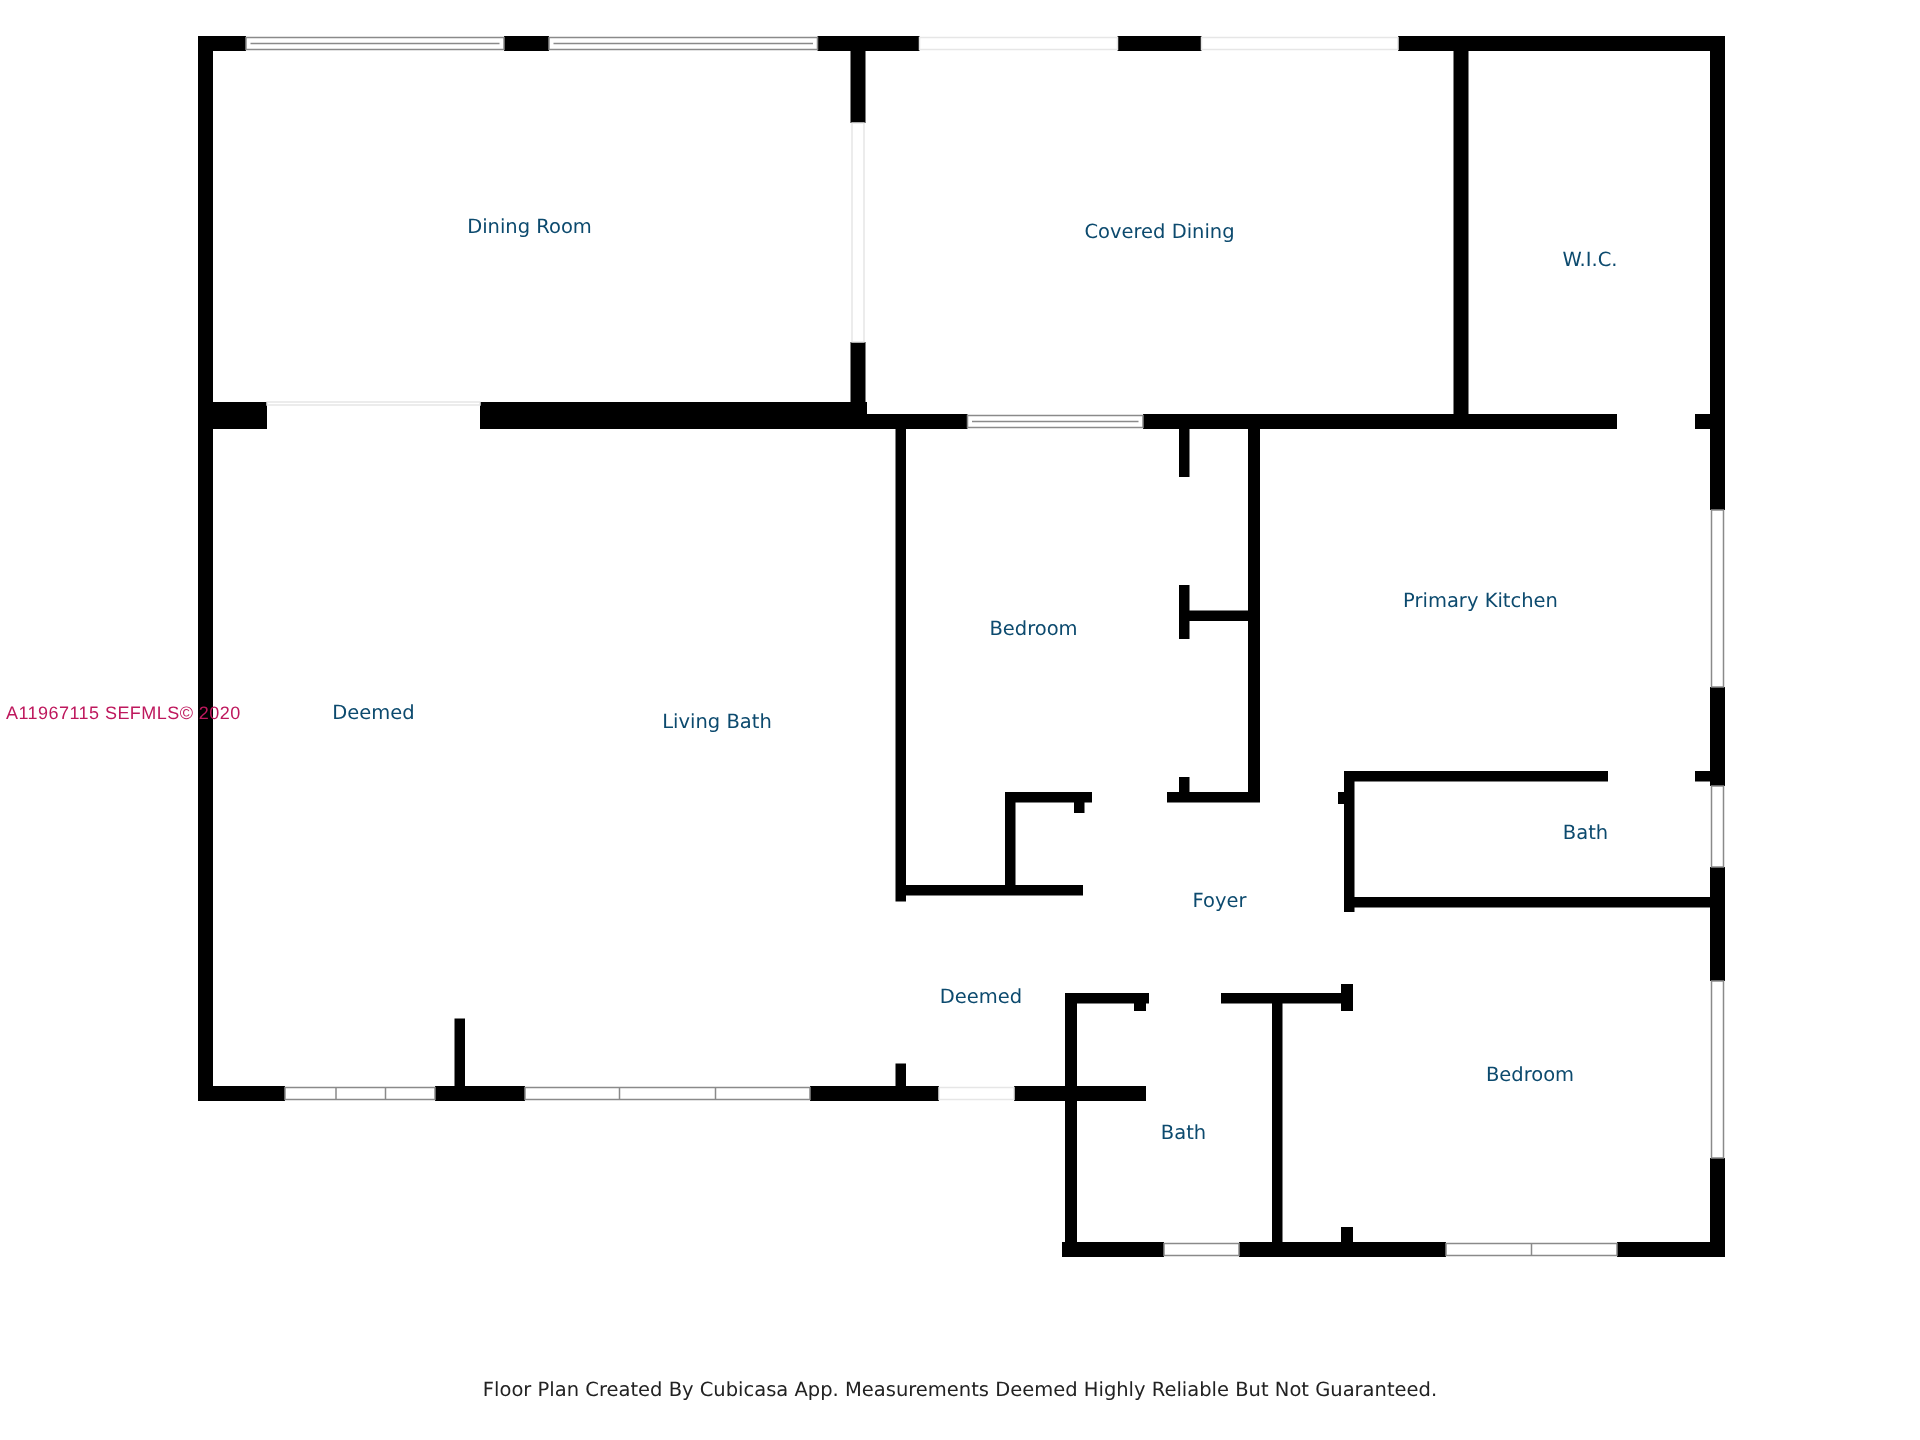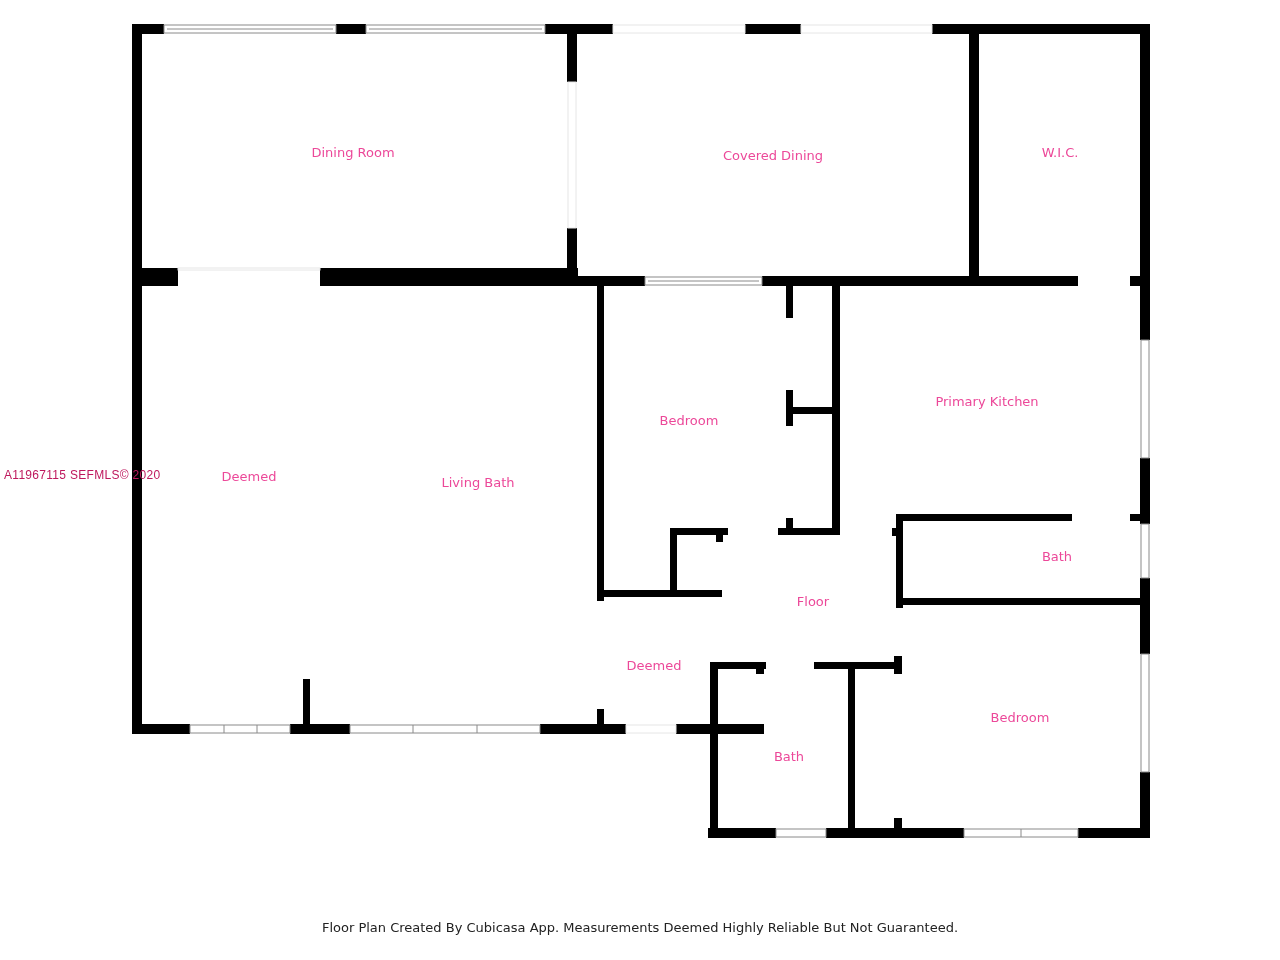--- a/index.html
+++ b/index.html
@@ -2,21 +2,21 @@
 <html><head>
 <meta charset="utf-8">
 <style>
   html, body { margin: 0; padding: 0; background: #ffffff; }
   body { width: 1280px; height: 960px; position: relative; overflow: hidden;
          font-family: "DejaVu Sans", "Liberation Sans", sans-serif; }
   #plan { position: absolute; left: 0; top: 0; width: 1280px; height: 960px; }
   .wall { fill: #000000; }
   .win  { fill: #ffffff; stroke: #8a8a8a; stroke-width: 1; }
   .door { fill: #ffffff; stroke: #e6e6e6; stroke-width: 1; }
-  .label { position: absolute; font-size: 13px; color: #ec4899; white-space: nowrap;
+  .label { position: absolute; font-size: 13px; color: #0c4a6e; white-space: nowrap;
            transform: translate(-50%, -50%); }
   .watermark { position: absolute; left: 4px; top: 468px; font-size: 12px;
                color: #be185d; font-family: "Liberation Sans", sans-serif;
                letter-spacing: 0.3px; white-space: nowrap; text-align: right; }
   .footer { position: absolute; left: 640px; top: 927px; transform: translate(-50%, -50%);
             font-size: 13px; color: #222222; white-space: nowrap; }
 </style>
 </head>
 <body>
 
@@ -114,24 +114,24 @@
     <rect class="door" x="568" y="82" width="8" height="146"></rect>
     <rect class="door" x="178" y="268" width="142" height="2"></rect>
     <rect class="door" x="626" y="725" width="50" height="8"></rect>
   </g>
 </svg>
 
 <div class="watermark">A11967115  SEFMLS© 2020</div>
 
 <div class="label" style="left:353px;top:152px">Dining Room</div>
 <div class="label" style="left:773px;top:155px">Covered Dining</div>
-<div class="label" style="left:1060px;top:152px">W.I.C.</div>
+<div class="label" style="left:1060px;top:174px">W.I.C.</div>
 <div class="label" style="left:689px;top:420px">Bedroom</div>
 <div class="label" style="left:987px;top:401px">Primary Kitchen</div>
 <div class="label" style="left:249px;top:476px">Deemed</div>
 <div class="label" style="left:478px;top:482px">Living Bath</div>
 <div class="label" style="left:1057px;top:556px">Bath</div>
-<div class="label" style="left:813px;top:601px">Floor</div>
+<div class="label" style="left:813px;top:601px">Foyer</div>
 <div class="label" style="left:654px;top:665px">Deemed</div>
 <div class="label" style="left:1020px;top:717px">Bedroom</div>
 <div class="label" style="left:789px;top:756px">Bath</div>
 
 <div class="footer">Floor Plan Created By Cubicasa App. Measurements Deemed Highly Reliable But Not Guaranteed.</div>
 
 </body></html>

